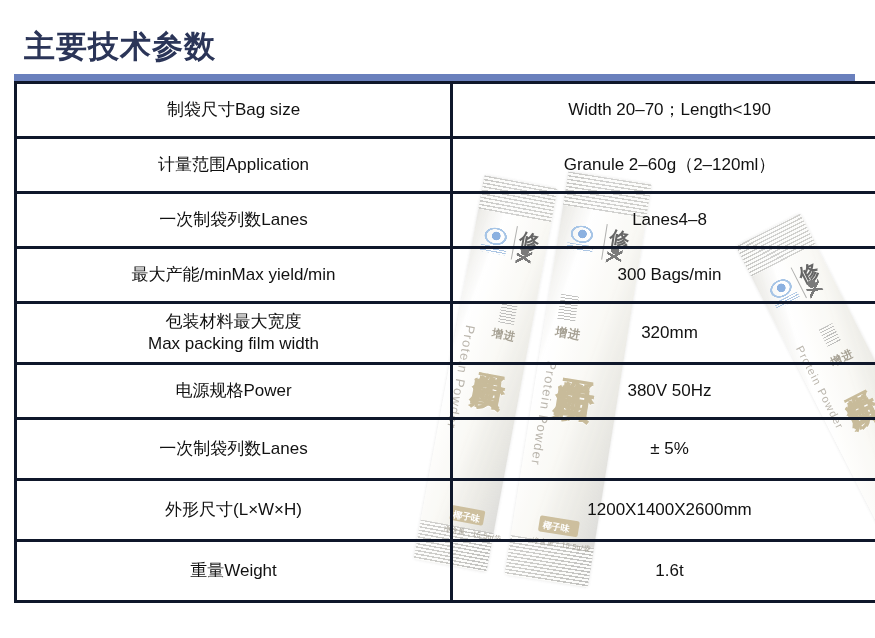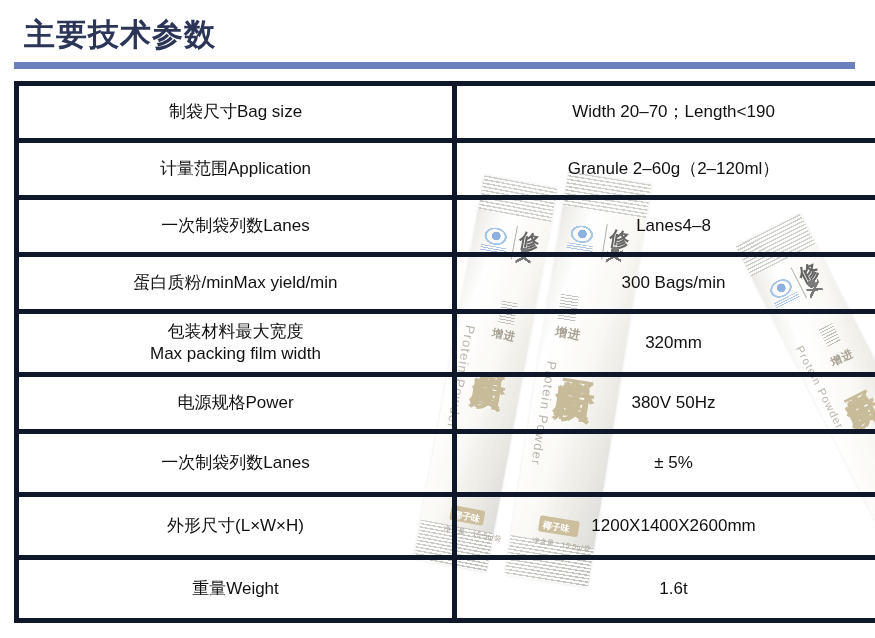--- a/index.html
+++ b/index.html
@@ -12,21 +12,21 @@
     height: 638px;
     position: relative;
     overflow: hidden;
     font-family: "Liberation Sans", "DejaVu Sans", sans-serif;
     color: #1a1a1a;
   }
 
   
   #header {
     position: absolute;
-    left: 0; top: 0;
+    left: 0; top: 12px;
     width: 875px;
     height: 72px;
   }
   #title-row {
     position: absolute;
     left: 24px;
     top: 19px;
     display: flex;
     align-items: baseline;
     white-space: nowrap;
@@ -188,21 +188,21 @@
   #spec-table {
     position: absolute;
     left: 14px;
     top: 81px;
     width: 843px;
     border-collapse: collapse;
     table-layout: fixed;
     background: transparent;
   }
   #spec-table td {
-    border: 5px solid #0f172a;
+    border: 3px solid #0f172a;
     text-align: center;
     vertical-align: middle;
     padding: 0 6px;
     background: transparent;
   }
   td.label-cell {
     width: 421px;
     font-size: 17px;
     color: #111111;
     line-height: 1.28;
@@ -294,21 +294,21 @@
       <td class="label-cell">计量范围Application</td>
       <td class="value-cell">Granule 2–60g（2–120ml）</td>
     </tr>
 
     <tr class="row-h-std">
       <td class="label-cell">一次制袋列数Lanes</td>
       <td class="value-cell">Lanes4–8</td>
     </tr>
 
     <tr class="row-h-std">
-      <td class="label-cell">蛋白质粉/minMax yield/min</td>
+      <td class="label-cell">最大产能/minMax yield/min</td>
       <td class="value-cell">300 Bags/min</td>
     </tr>
 
     <tr class="row-h-tall">
       <td class="label-cell">
         <span class="sub-line">包装材料最大宽度</span>
         <span class="sub-line">Max packing film width</span>
       </td>
       <td class="value-cell">320mm</td>
     </tr>

